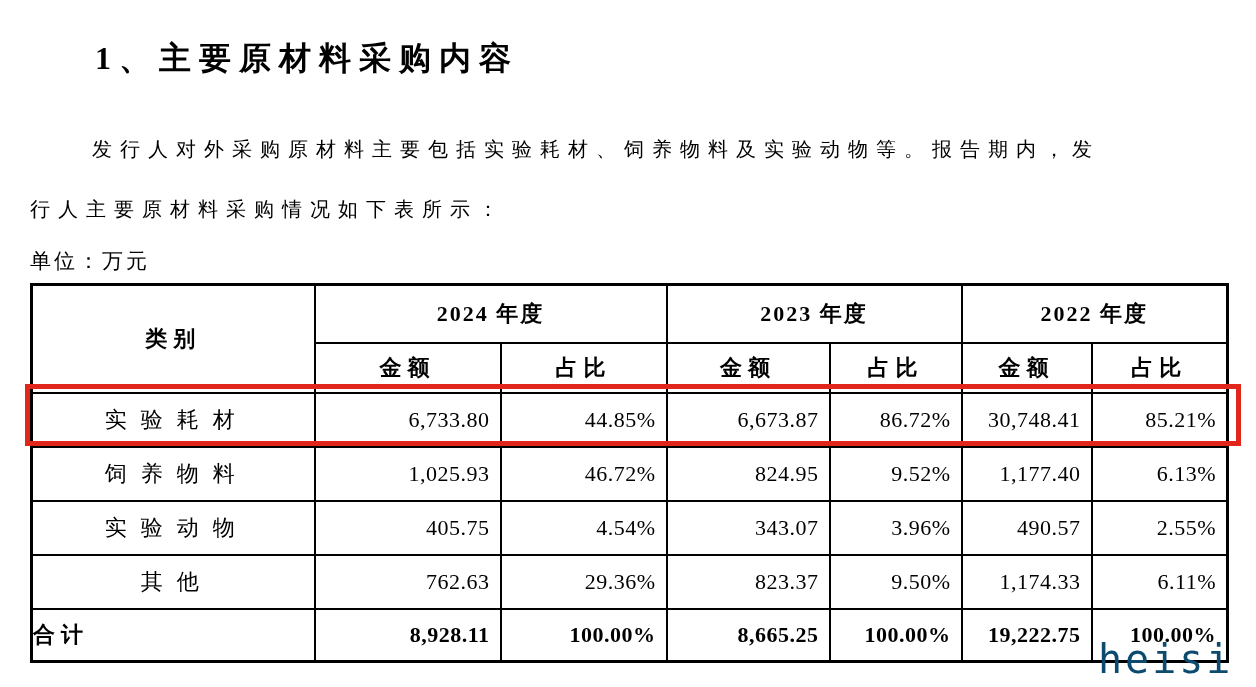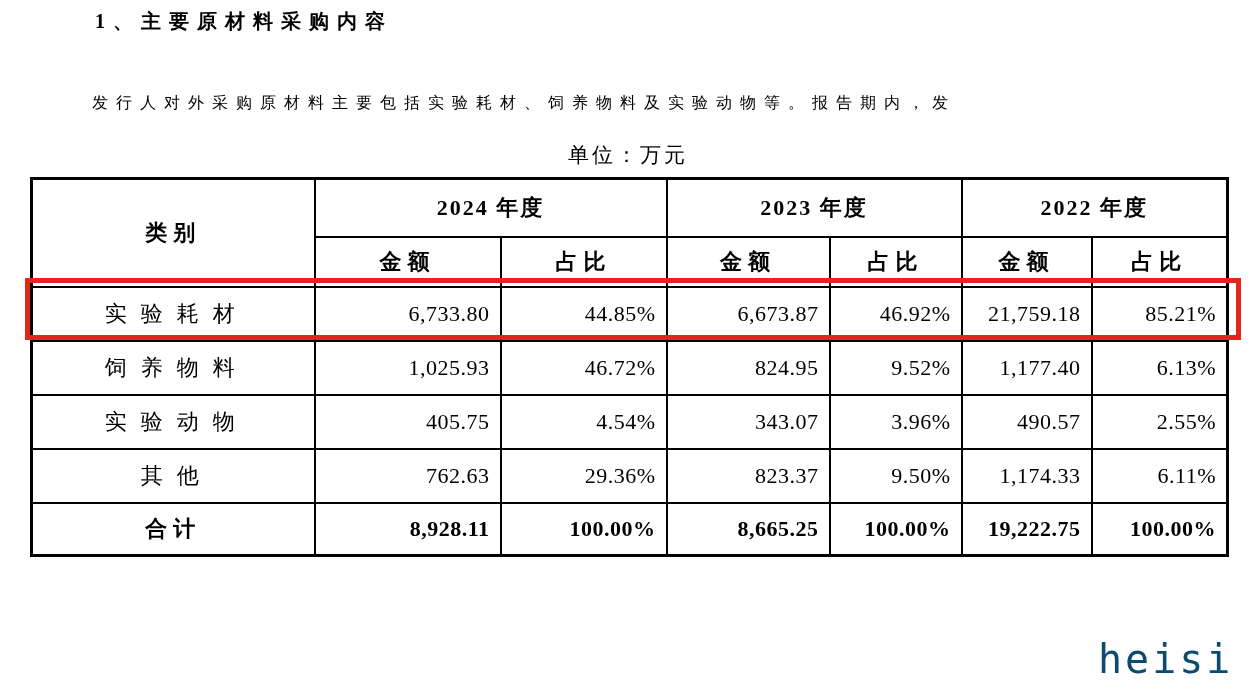--- a/index.html
+++ b/index.html
@@ -13,37 +13,37 @@
     font-family: "Liberation Serif", "DejaVu Serif", serif;
     color: #000;
   }
   .content {
     position: relative;
     margin: 0 30px;
     width: 1196px;
   }
   .heading {
     margin: 0;
-    padding-top: 8px;
+    padding-top: 37px;
     margin-left: 65px;
-    font-size: 20px;
+    font-size: 32px;
     font-weight: bold;
     letter-spacing: 8px;
   }
   .paragraph {
     margin-top: 38px;
-    font-size: 16px;
+    font-size: 20px;
     letter-spacing: 8px;
     line-height: 60px;
   }
   .paragraph .line-1 { text-indent: 62px; white-space: nowrap; }
   .paragraph .line-2 { white-space: nowrap; }
   .unit-note {
     margin-top: 6px;
-    text-align: center;
+    text-align: left;
     font-size: 21px;
     letter-spacing: 3px;
     height: 32px;
     line-height: 32px;
   }
   .table-wrap {
     position: relative;
     margin-top: 6px;
   }
   table {
@@ -73,21 +73,21 @@
     text-align: center;
     padding-left: 7px;
     letter-spacing: 14px;
   }
   .num {
     text-align: right;
     padding-right: 10px;
     letter-spacing: 0.5px;
   }
   .total-cat {
-    text-align: center;
+    text-align: left;
     font-weight: bold;
     letter-spacing: 6px;
   }
   .b { font-weight: bold; }
   .highlight-box {
     position: absolute;
     left: -5px;
     top: 101px;
     width: 1206px;
     height: 52px;
@@ -108,20 +108,21 @@
 </style>
 </head>
 <body>
 
 <div class="content">
 
   <h1 class="heading">1、主要原材料采购内容</h1>
 
   <div class="paragraph">
     <div class="line-1">发行人对外采购原材料主要包括实验耗材、饲养物料及实验动物等。报告期内，发</div>
+    <div class="line-2">行人主要原材料采购情况如下表所示：</div>
   </div>
 
   <div class="unit-note">单位：万元</div>
 
   <div class="table-wrap">
     <table>
       <colgroup>
         <col style="width:283px">
         <col style="width:186px">
         <col style="width:166px">
@@ -143,22 +144,22 @@
         <td class="th sub">金额</td>
         <td class="th sub">占比</td>
         <td class="th sub">金额</td>
         <td class="th sub">占比</td>
       </tr>
       <tr class="data">
         <td class="cat-cell">实验耗材</td>
         <td class="num">6,733.80</td>
         <td class="num">44.85%</td>
         <td class="num">6,673.87</td>
-        <td class="num">46.92%</td>
-        <td class="num">21,759.18</td>
+        <td class="num">86.72%</td>
+        <td class="num">30,748.41</td>
         <td class="num">85.21%</td>
       </tr>
       <tr class="data">
         <td class="cat-cell">饲养物料</td>
         <td class="num">1,025.93</td>
         <td class="num">46.72%</td>
         <td class="num">824.95</td>
         <td class="num">9.52%</td>
         <td class="num">1,177.40</td>
         <td class="num">6.13%</td>

